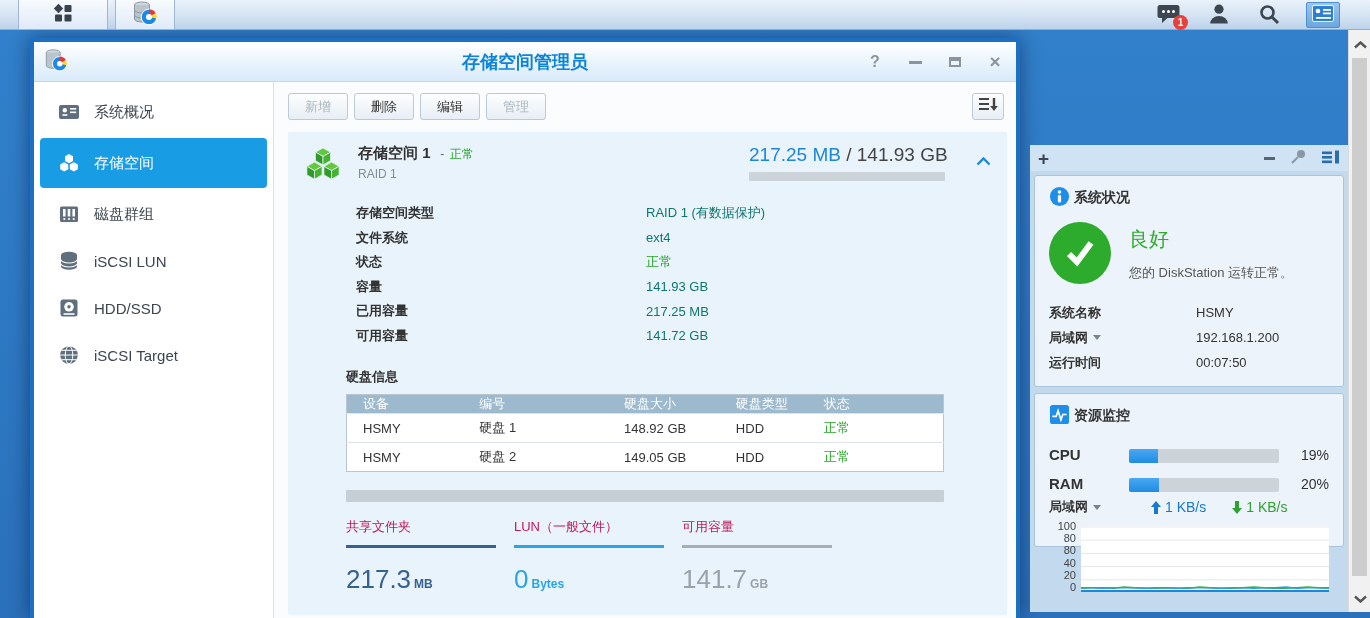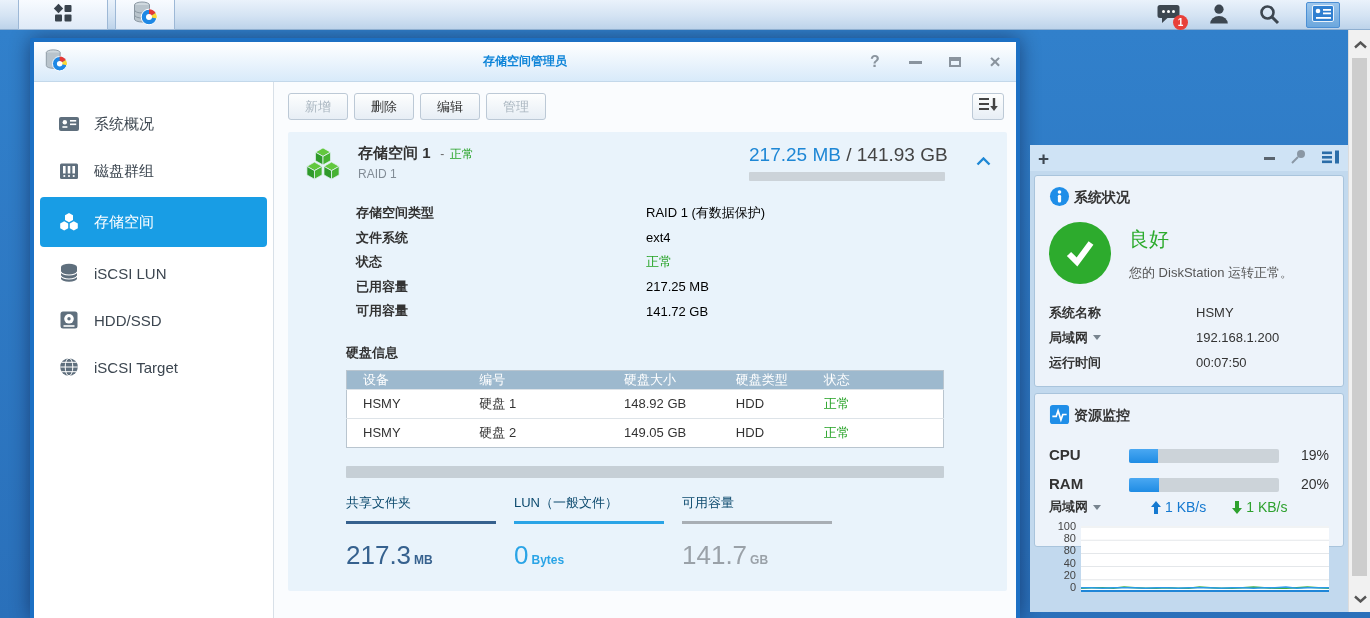--- a/index.html
+++ b/index.html
@@ -25,32 +25,32 @@
   .desktop { position:absolute; left:0; top:30px; width:1370px; height:588px;
     background:linear-gradient(180deg,#3180cb,#2a70ba); }
 
   
   .window { position:absolute; left:30px; top:38px; width:990px; height:580px;
     border:4px solid #1c70c4; border-bottom:none; border-radius:3px 3px 0 0;
     box-shadow:0 0 20px rgba(0,0,30,.45); background:#fff; z-index:10; }
   .titlebar { height:40px; background:linear-gradient(180deg,#ffffff,#d8eafa);
     display:flex; align-items:center; position:relative; border-bottom:1px solid #c3d8ea; }
   .titlebar .app-ico { margin-left:10px; }
-  .win-title { position:absolute; left:0; right:0; text-align:center; font-size:12px; font-weight:bold; color:#0d84d8; pointer-events:none; }
+  .win-title { position:absolute; left:0; right:0; text-align:center; font-size:18px; font-weight:bold; color:#0d84d8; pointer-events:none; }
   .win-ctrls { position:absolute; right:12px; top:0; height:40px; display:flex; align-items:center; gap:22px; color:#8a949e; }
   .wc { width:18px; height:18px; display:flex; align-items:center; justify-content:center; cursor:pointer;
     font-size:16px; font-weight:bold; color:#8a949e; }
   .wc-min i { display:block; width:13px; height:3px; background:#8a949e; }
   .wc-max i { display:block; width:12px; height:10px; border:2px solid #8a949e; border-top-width:4px; }
   .wc-close { font-size:19px; }
 
   .win-body { display:flex; height:536px; background:#fff; }
 
   
-  .sidebar { width:240px; border-right:1px solid #d8e0e8; padding-top:16px; background:#fff; flex:none; }
+  .sidebar { width:240px; border-right:1px solid #d8e0e8; padding-top:4px; background:#fff; flex:none; }
   .side-item { display:flex; align-items:center; height:42px; margin:5px 6px; padding-left:18px; gap:14px;
     font-size:15px; color:#3c4650; cursor:pointer; border-radius:4px; }
   .side-item .sico { width:22px; height:22px; color:#5f6f7d; flex:none; display:flex; }
   .side-item.active { background:#189de5; color:#fff; height:50px; }
   .side-item.active .sico { color:#fff; }
 
   
   .content { flex:1; background:#fafcfe; position:relative; }
   .toolbar { display:flex; align-items:flex-end; padding:11px 12px 8px 14px; }
   .tbtn { height:27px; padding:0 16px; margin-right:6px; font-size:13px; color:#333;
@@ -72,35 +72,35 @@
   .vol-usage { margin-left:auto; width:205px; margin-right:22px; }
   .vol-usage-text { font-size:19px; }
   .vol-used { color:#1e87d5; }
   .vol-total { color:#444; }
   .vol-bar { margin-top:6px; width:196px; height:9px; background:#ccd3d9; border-radius:1px; }
   .collapse { margin-top:10px; cursor:pointer; }
 
   .vol-details { padding:10px 0 0 68px; }
   .d-row { display:flex; height:24.5px; align-items:center; font-size:13px; }
   .d-label { width:290px; font-weight:bold; color:#333; }
-  .d-value { color:#000000; }
+  .d-value { color:#0f766e; }
   .d-value.green { color:#27a327; }
 
   .disk-title { margin:20px 0 8px 58px; font-weight:bold; font-size:13px; color:#333; }
   .disk-table { margin-left:58px; width:598px; border-collapse:collapse; background:#fff;
     border:1px solid #b9c5cf; font-size:13px; }
   .disk-table th { background:#9db9ce; color:#fff; font-weight:normal; text-align:left; height:18px; padding-left:16px; }
   .disk-table td { height:29px; padding-left:16px; border-top:1px solid #dde3e8; color:#333; }
   .disk-table td.green { color:#27a327; }
 
   .usage-bar { margin:18px 0 0 58px; width:598px; height:12px; background:#c6cfd6; border-radius:1px; }
 
   .stats { display:flex; margin:16px 0 0 58px; }
   .stat { width:150px; margin-right:18px; }
-  .stat-label { font-size:13px; color:#0c4a6e; }
+  .stat-label { font-size:13px; color:#be185d; }
   .stat-line { height:3px; margin-top:9px; }
   .stat-value { margin-top:16px; font-size:26px; }
   .stat-unit { font-size:12px; font-weight:bold; margin-left:3px; }
 
   
   .widget-panel { position:absolute; left:1030px; top:145px; width:318px; height:467px;
     background:#c2d9ee; z-index:20; }
   .wp-header { height:26px; background:#cfe3f5; display:flex; align-items:center; padding:0 8px; }
   .wp-plus { font-size:19px; font-weight:bold; color:#3c4650; cursor:pointer; line-height:1; }
   .wp-hicons { margin-left:auto; display:flex; align-items:center; gap:14px; }
@@ -246,43 +246,43 @@
           <svg width="22" height="22" viewBox="0 0 22 22">
               <rect x="1" y="4" width="20" height="14" rx="2" fill="currentColor"></rect>
             <circle cx="6.8" cy="9.2" r="2.2" fill="#fff"></circle>
               <rect x="4.4" y="13.2" width="5" height="1.6" fill="#fff"></rect>
             <rect x="12" y="7" width="6.2" height="1.6" fill="#fff"></rect>
               <rect x="12" y="10.5" width="6.2" height="1.6" fill="#fff"></rect>
             </svg>
         </span>
         <span>系统概况</span>
       </div>
+      <div class="side-item active">
+        <span class="sico">
+          <svg width="22" height="22" viewBox="0 0 22 22" fill="currentColor">
+            <polygon points="11,2 15,4.3 15,8.9 11,11.2 7,8.9 7,4.3"></polygon>
+            <polygon points="6.2,10.3 10.2,12.6 10.2,17.2 6.2,19.5 2.2,17.2 2.2,12.6"></polygon>
+            <polygon points="15.8,10.3 19.8,12.6 19.8,17.2 15.8,19.5 11.8,17.2 11.8,12.6"></polygon>
+            </svg>
+        </span>
+        <span>存储空间</span>
+      </div>
       <div class="side-item">
         <span class="sico">
           <svg width="22" height="22" viewBox="0 0 22 22">
               <rect x="2" y="3.5" width="18" height="15.5" rx="1.5" fill="currentColor"></rect>
             <rect x="5" y="6" width="2.6" height="7.5" fill="#fff"></rect>
               <rect x="9.7" y="6" width="2.6" height="7.5" fill="#fff"></rect>
               <rect x="14.4" y="6" width="2.6" height="7.5" fill="#fff"></rect>
             <circle cx="6.3" cy="16" r="1.1" fill="#fff"></circle>
               <circle cx="11" cy="16" r="1.1" fill="#fff"></circle>
               <circle cx="15.7" cy="16" r="1.1" fill="#fff"></circle>
             </svg>
         </span>
         <span>磁盘群组</span>
-      </div>
-      <div class="side-item active">
-        <span class="sico">
-          <svg width="22" height="22" viewBox="0 0 22 22" fill="currentColor">
-            <polygon points="11,2 15,4.3 15,8.9 11,11.2 7,8.9 7,4.3"></polygon>
-            <polygon points="6.2,10.3 10.2,12.6 10.2,17.2 6.2,19.5 2.2,17.2 2.2,12.6"></polygon>
-            <polygon points="15.8,10.3 19.8,12.6 19.8,17.2 15.8,19.5 11.8,17.2 11.8,12.6"></polygon>
-            </svg>
-        </span>
-        <span>存储空间</span>
       </div>
       <div class="side-item">
         <span class="sico">
           <svg width="22" height="22" viewBox="0 0 22 22">
               <ellipse cx="11" cy="5" rx="8" ry="3.2" fill="currentColor"></ellipse>
             <path d="M3,5 v11.5 a8,3.2 0 0 0 16,0 V5" fill="currentColor"></path>
             <path d="M3,9.8 a8,3.2 0 0 0 16,0" fill="none" stroke="#fff" stroke-width="1.2"></path>
             <path d="M3,13.8 a8,3.2 0 0 0 16,0" fill="none" stroke="#fff" stroke-width="1.2"></path>
             </svg>
         </span>
@@ -376,20 +376,24 @@
               <span class="d-label">存储空间类型</span>
               <span class="d-value">RAID 1 (有数据保护)</span>
             </div>
           <div class="d-row">
               <span class="d-label">文件系统</span>
               <span class="d-value">ext4</span>
             </div>
           <div class="d-row">
               <span class="d-label">状态</span>
               <span class="d-value green">正常</span>
+            </div>
+          <div class="d-row">
+              <span class="d-label">容量</span>
+              <span class="d-value">141.93 GB</span>
             </div>
           <div class="d-row">
               <span class="d-label">已用容量</span>
               <span class="d-value">217.25 MB</span>
             </div>
           <div class="d-row">
               <span class="d-label">可用容量</span>
               <span class="d-value">141.72 GB</span>
             </div>
         </div>

